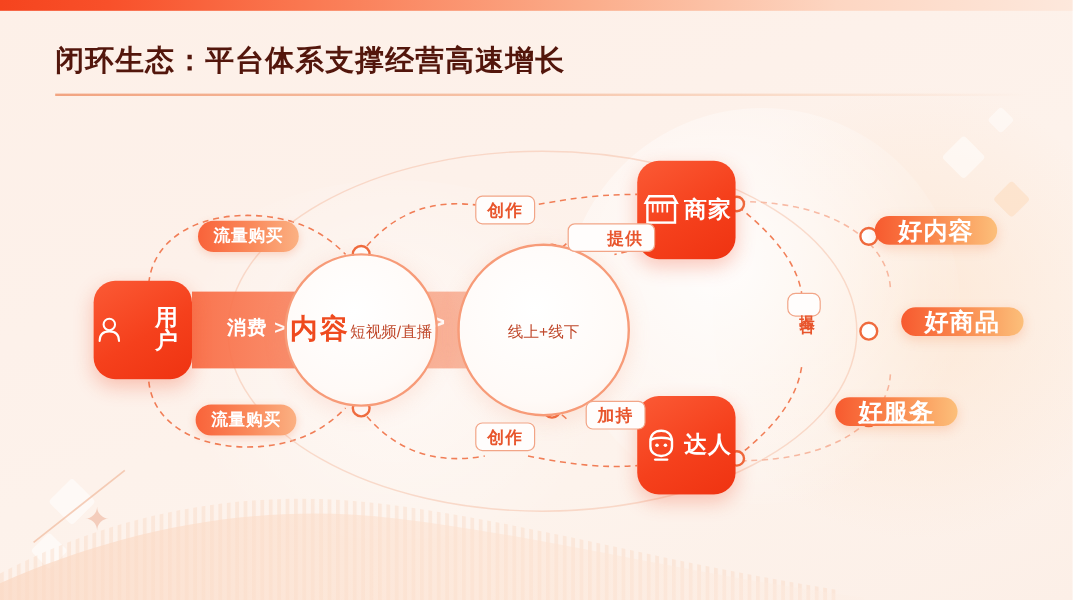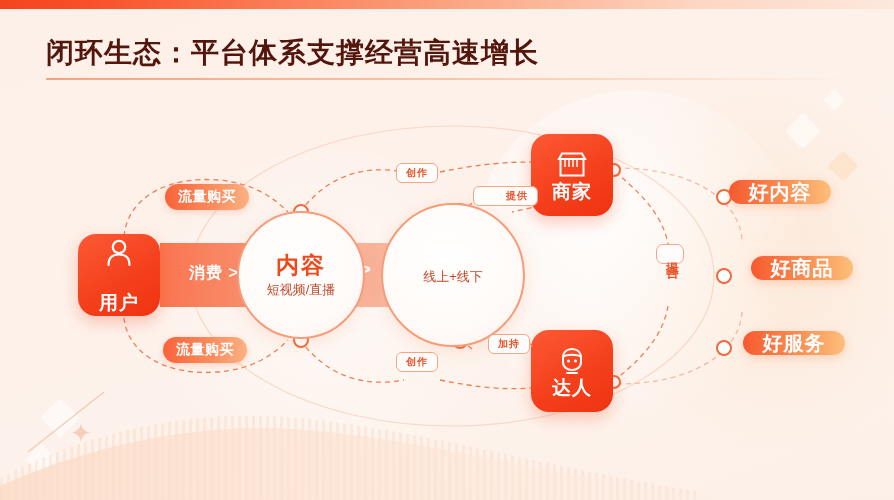--- a/index.html
+++ b/index.html
@@ -63,21 +63,21 @@
     position: absolute;
     left: 0; top: 0;
     width: 894px; height: 9px;
     background: linear-gradient(90deg, #f5441e 0%, #f8502a 10%, #fa7750 28%, #fbad8b 55%, #fdd6c2 78%, #fde8dc 100%);
   }
 
   
   .title {
     position: absolute;
     left: 46px; top: 34px;
-    font-size: 28px;
+    font-size: 24px;
     font-weight: bold;
     color: #53160c;
     letter-spacing: 1px;
     white-space: nowrap;
   }
   .title-rule {
     position: absolute;
     left: 46px; top: 78px;
     width: 810px; height: 2px;
     background: linear-gradient(90deg, #f2a481 0%, #f6c2a6 45%, #faddcb 75%, rgba(250,221,203,0) 100%);
@@ -87,21 +87,20 @@
   .wires { position: absolute; left: 0; top: 0; width: 894px; height: 500px; }
 
   
   .node-sq {
     position: absolute;
     width: 82px; height: 82px;
     border-radius: 18px;
     background: linear-gradient(150deg, #fb5a35 0%, #f5401c 55%, #ef3311 100%);
     box-shadow: 0 6px 16px rgba(240,70,30,0.28);
     display: flex;
-    flex-direction: column;
     align-items: center;
     justify-content: center;
     gap: 2px;
   }
   .node-sq .nlabel {
     color: #ffffff;
     font-size: 19px;
     font-weight: bold;
     letter-spacing: 1px;
     line-height: 1;
@@ -148,21 +147,21 @@
     font-weight: bold;
   }
 
   
   .circle {
     position: absolute;
     border-radius: 50%;
     background: radial-gradient(circle at 45% 38%, #ffffff 0%, #fffaf7 65%, #fdeee6 100%);
     border: 2px solid #f79b78;
     display: flex;
-    flex-direction: column;
+    flex-direction: row;
     align-items: center;
     justify-content: center;
     box-shadow: 0 4px 18px rgba(243,140,100,0.18);
   }
   .circle .c-title {
     color: #ef4a1e;
     font-weight: bold;
     line-height: 1.1;
   }
   .circle .c-sub {
@@ -221,30 +220,30 @@
     background: linear-gradient(90deg, #f75a2f 0%, #fa8a4f 50%, #fcbf7a 100%);
     color: #ffffff;
     font-size: 20px;
     font-weight: bold;
     letter-spacing: 1px;
     display: flex; align-items: center; justify-content: center;
     box-shadow: 0 3px 10px rgba(246,120,60,0.25);
   }
   #pill-good-content { left: 729px; top: 180px; }
   #pill-good-goods   { left: 751px; top: 256px; }
-  #pill-good-service { left: 743px; top: 331px; }
+  #pill-good-service { left: 696px; top: 331px; text-decoration: underline; }
 
   
   .box-label {
     position: absolute;
     background: #fffdfc;
     border: 1px solid #f2a587;
     border-radius: 6px;
     color: #e8552c;
-    font-size: 10px;
+    font-size: 14px;
     font-weight: bold;
     padding: 3px 9px;
     letter-spacing: 1px;
     line-height: 1.15;
   }
   #label-create-top    { left: 396px; top: 163px; }
   #label-provide       { left: 473px; top: 186px; padding-left: 32px; }
   #label-create-bottom { left: 396px; top: 352px; }
   #label-empower       { left: 473px; top: 334px; margin-left: 15px; }
 

